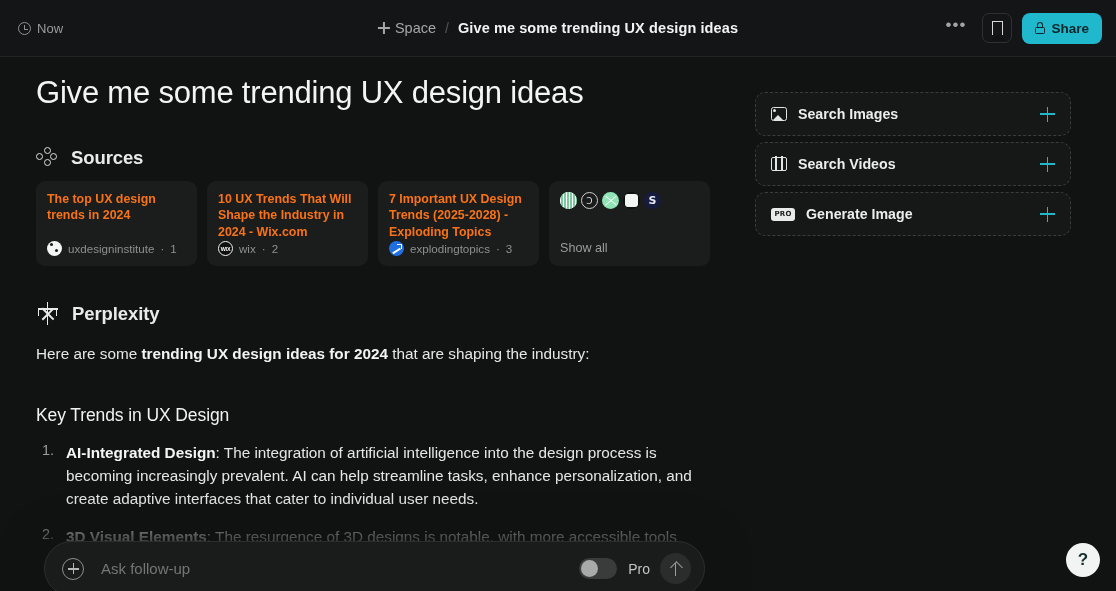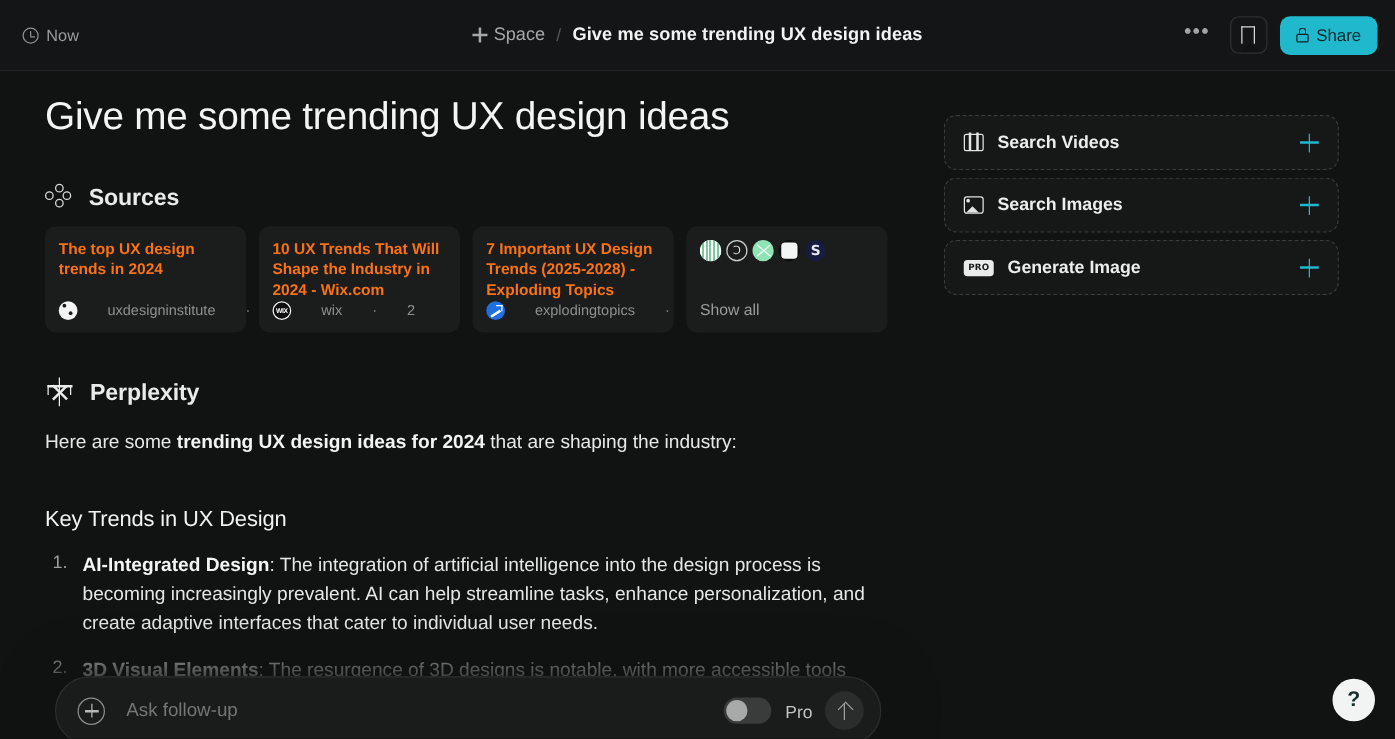--- a/index.html
+++ b/index.html
@@ -43,21 +43,21 @@
     width: 30px; height: 30px; border: 1px solid #2e3031; border-radius: 7px;
     display: flex; align-items: center; justify-content: center;
   }
   .bm-ico { width: 11px; height: 14px; border: 1.5px solid #d7d8d8; border-bottom: none; position: relative; }
   .bm-ico::after {
     content:""; position:absolute; left:-1.5px; bottom:-6px;
     border-left: 7px solid transparent; border-right: 7px solid transparent; border-bottom: 6px solid #111212;
   }
   .share-btn {
     display: flex; align-items: center; gap: 6px;
-    background: #20b8cd; color: #0d2529; font-weight: normal; font-size: 13.5px;
+    background: #20b8cd; color: #0d2529; font-weight: bold; font-size: 13.5px;
     padding: 8px 13px; border-radius: 8px;
   }
   .lock-ico { position: relative; width: 10px; height: 12px; }
   .lock-ico .shackle { position:absolute; left:2px; top:0; width:6px; height:5px; border:1.5px solid #0d2529; border-bottom:none; border-radius:3px 3px 0 0; }
   .lock-ico .body { position:absolute; left:0; bottom:0; width:10px; height:7px; border:1.5px solid #0d2529; border-radius:1.5px; }
 
   
   .content { position: absolute; top: 49px; left: 0; width: 1116px; height: 542px; }
   .main-col { position: absolute; left: 36px; top: 26px; width: 678px; }
 
@@ -75,21 +75,21 @@
   .sources-ico i.w { left: 0px; top: 6px; }
   .sources-ico i.e { left: 14px; top: 6px; }
   .sources-ico i.s { left: 7.5px; top: 12px; }
 
   .cards { display: flex; gap: 10px; margin-top: 12px; }
   .card {
     width: 161px; height: 85px; background: #1b1c1c; border-radius: 9px;
     padding: 10px 11px; display: flex; flex-direction: column; justify-content: space-between;
   }
   .card-title { color: #f97316; font-size: 12.4px; font-weight: bold; line-height: 1.32; }
-  .card-meta { display: flex; align-items: center; gap: 24px; color: #8e8f8f; font-size: 11.6px; }
+  .card-meta { display: flex; align-items: center; gap: 6px; color: #8e8f8f; font-size: 11.6px; }
   .fav { width: 15px; height: 15px; border-radius: 50%; flex: 0 0 15px; position: relative; overflow: hidden; }
   .fav-uxdi { background: #f4f4f4; }
   .fav-uxdi::before { content:""; position:absolute; left:3px; top:2.2px; width:3.3px; height:3.3px; border-radius:50%; background:#1a1a1a; }
   .fav-uxdi::after { content:""; position:absolute; left:8px; top:7.5px; width:3.3px; height:3.3px; border-radius:50%; background:#1a1a1a; }
   .fav-wix { background: #0f0f0f; border: 1px solid #f2f2f2; color: #fff; font-size: 5.4px; font-weight: bold;
              display:flex; align-items:center; justify-content:center; letter-spacing:-.2px; }
   .fav-et { background: #1f6fe0; }
   .fav-et::before { content:""; position:absolute; left:2.5px; top:9px; width:9px; height:1.6px; background:#fff; transform: rotate(-33deg); }
   .fav-et::after { content:""; position:absolute; right:1.7px; top:3.2px; width:4px; height:4px; border-top:1.6px solid #fff; border-right:1.6px solid #fff; }
 
@@ -298,29 +298,29 @@
         <div class="li">
           <div class="li-num">2.</div>
           <div class="li-text"><b>3D Visual Elements</b><span>: The resurgence of 3D designs is notable, with more accessible tools allowing designers to incorporate interactive 3D objects into their interfaces.</span></div>
         </div>
       </div>
     </div>
 
     <div class="right-col">
       <div class="action-card">
         <div class="ac-left">
+          <span class="img-ico"></span>
+          <span class="ac-label">Search Images</span>
+        </div>
+        <span class="ac-plus"></span>
+      </div>
+      <div class="action-card">
+        <div class="ac-left">
           <span class="vid-ico"></span>
           <span class="ac-label">Search Videos</span>
-        </div>
-        <span class="ac-plus"></span>
-      </div>
-      <div class="action-card">
-        <div class="ac-left">
-          <span class="img-ico"></span>
-          <span class="ac-label">Search Images</span>
         </div>
         <span class="ac-plus"></span>
       </div>
       <div class="action-card">
         <div class="ac-left">
           <span class="pro-ico">PRO</span>
           <span class="ac-label">Generate Image</span>
         </div>
         <span class="ac-plus"></span>
       </div>

